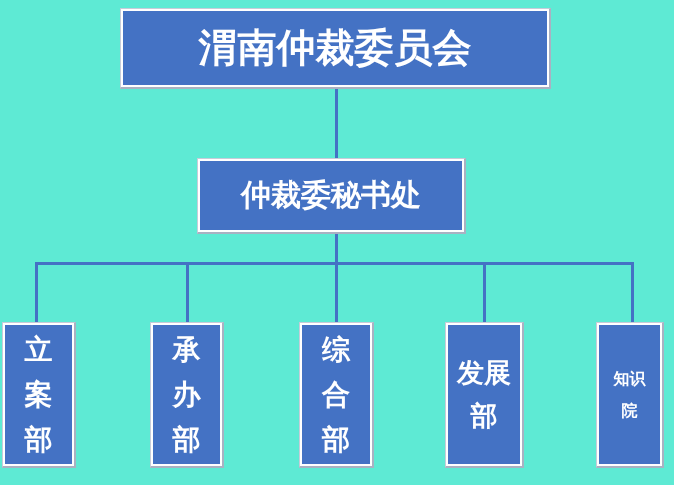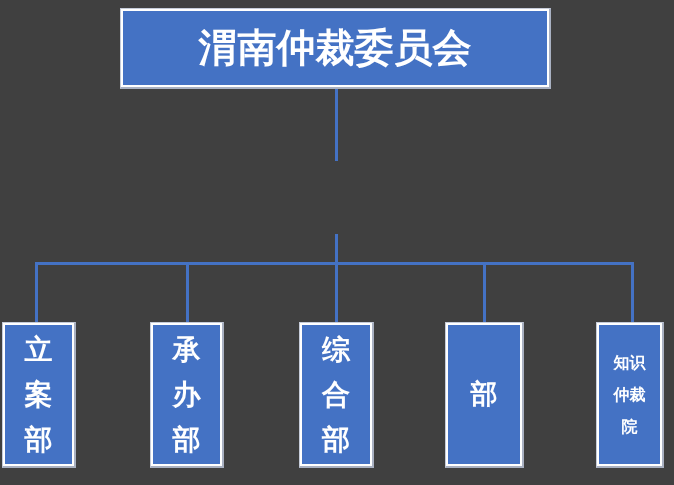--- a/index.html
+++ b/index.html
@@ -7,21 +7,21 @@
     --node-text:#ffffff;
     --connector:#4472c4;
     --outline:#c6ccd9;
     --shadow:#a9b1c2;
   }
   html,body{margin:0;padding:0;background:#ffffff;}
   body{font-family:"Liberation Serif","DejaVu Serif",serif;}
   .canvas{
     position:relative;
     width:674px;height:485px;
-    background:#404040;
+    background:#5eead4;
     overflow:hidden;
   }
   
   .node-outer{
     position:absolute;
     background:#ffffff;
     border:1px solid var(--outline);
     border-right:2px solid var(--shadow);
     border-bottom:2px solid var(--shadow);
     padding:2px;
@@ -80,20 +80,23 @@
   <div class="conn conn-d1"></div>
   <div class="conn conn-d2"></div>
   <div class="conn conn-d3"></div>
   <div class="conn conn-d4"></div>
   <div class="conn conn-d5"></div>
 
   <div class="node-outer node-root">
     <div class="node-inner">渭南仲裁委员会</div>
   </div>
 
+  <div class="node-outer node-secretariat">
+    <div class="node-inner">仲裁委秘书处</div>
+  </div>
 
   <div class="node-outer dept dept-1">
     <div class="node-inner">
       <span>立</span>
       <span>案</span>
       <span>部</span>
     </div>
   </div>
 
   <div class="node-outer dept dept-2">
@@ -107,25 +110,25 @@
   <div class="node-outer dept dept-3">
     <div class="node-inner">
       <span>综</span>
       <span>合</span>
       <span>部</span>
     </div>
   </div>
 
   <div class="node-outer dept dept-4">
     <div class="node-inner">
+      <span>发展</span>
       <span>部</span>
     </div>
   </div>
 
   <div class="node-outer dept dept-5">
     <div class="node-inner">
       <span>知识</span>
-      <span>仲裁</span>
       <span>院</span>
     </div>
   </div>
 
 </div>
 
 </body></html>

